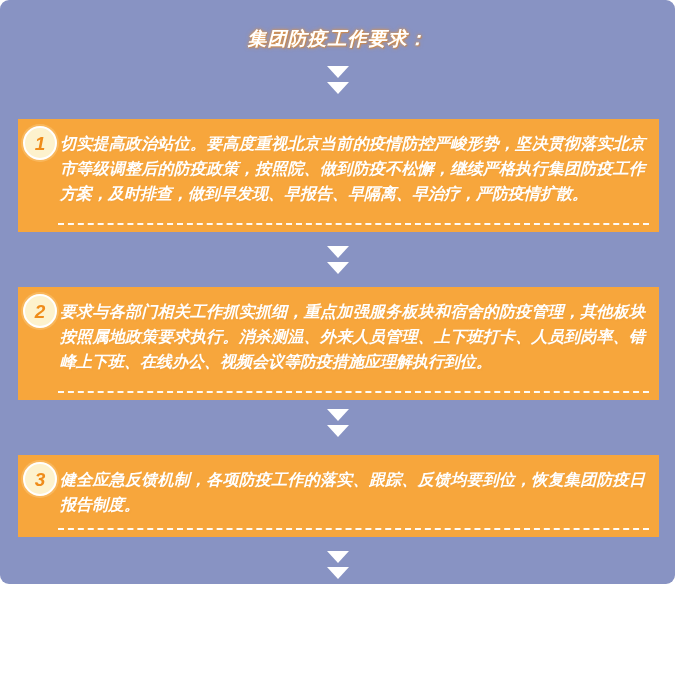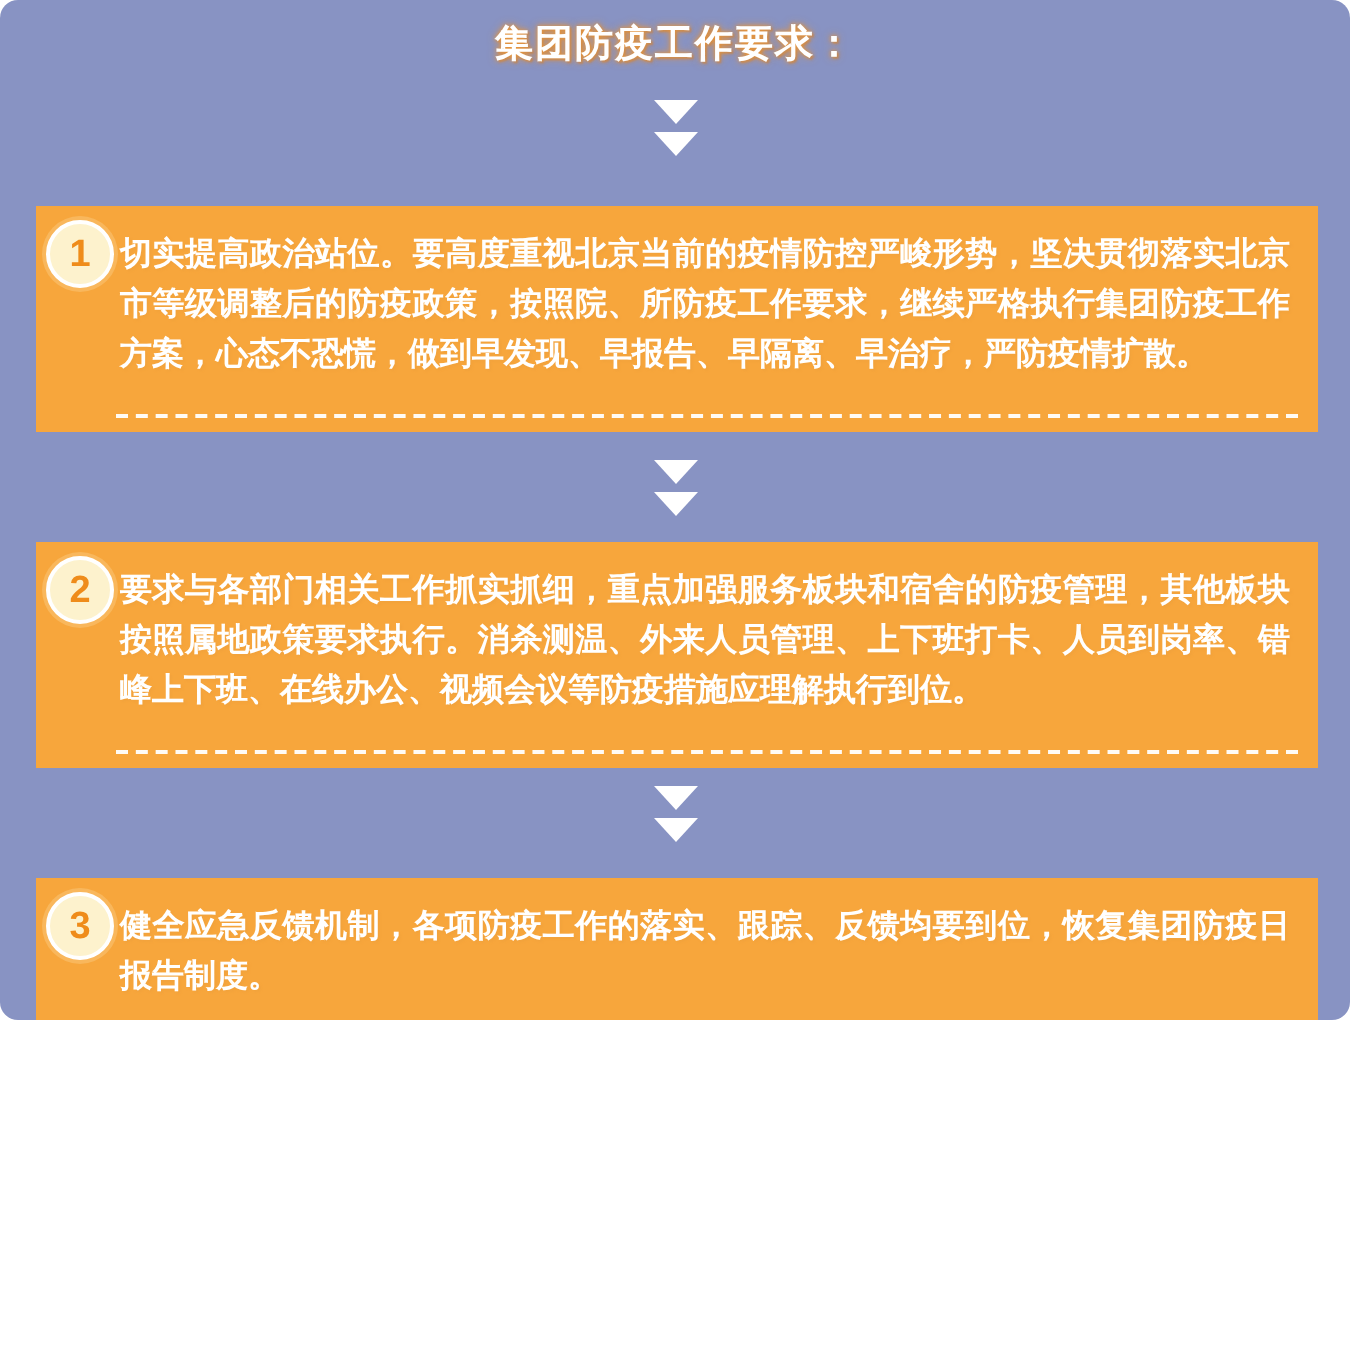--- a/index.html
+++ b/index.html
@@ -1,25 +1,26 @@
 <!DOCTYPE html>
 <html><head>
 <meta charset="utf-8">
 <style>
   html,body{margin:0;padding:0;background:#ffffff;}
   body{font-family:"Liberation Sans","DejaVu Sans",sans-serif;}
   .poster{
     position:relative;
-    width:675px;height:510px;
+    width:675px;height:584px;
     margin:0 auto;
     background:#8893c3;
     border-radius:9px;
     overflow:hidden;
     box-sizing:border-box;
-    padding-top:12px;
+    padding-top:28px;
+    font-style:italic;
   }
   .poster-title{
     text-align:center;
     font-size:19px;
     font-weight:bold;
     letter-spacing:1px;
     color:#ffffff;
     text-shadow:0 0 2px rgba(233,150,58,.95),0 0 4px rgba(233,150,58,.8),1px 1px 1px rgba(205,120,40,.55);
     height:22px;line-height:22px;
   }
@@ -91,21 +92,21 @@
 
   <div class="chevrons after-title">
     <i class="tri"></i>
     <i class="tri"></i>
   </div>
 
   <section class="box b1">
     <div class="badge">
       <span>1</span>
     </div>
-    <p class="box-text">切实提高政治站位。要高度重视北京当前的疫情防控严峻形势，坚决贯彻落实北京市等级调整后的防疫政策，按照院、所防疫工作要求，继续严格执行集团防疫工作方案，心态不恐慌，做到早发现、早报告、早隔离、早治疗，严防疫情扩散。</p>
+    <p class="box-text">切实提高政治站位。要高度重视北京当前的疫情防控严峻形势，坚决贯彻落实北京市等级调整后的防疫政策，按照院、做到防疫不松懈，继续严格执行集团防疫工作方案，及时排查，做到早发现、早报告、早隔离、早治疗，严防疫情扩散。</p>
     <div class="dashes"></div>
   </section>
 
   <div class="chevrons c2">
     <i class="tri"></i>
     <i class="tri"></i>
   </div>
 
   <section class="box b2">
     <div class="badge">

